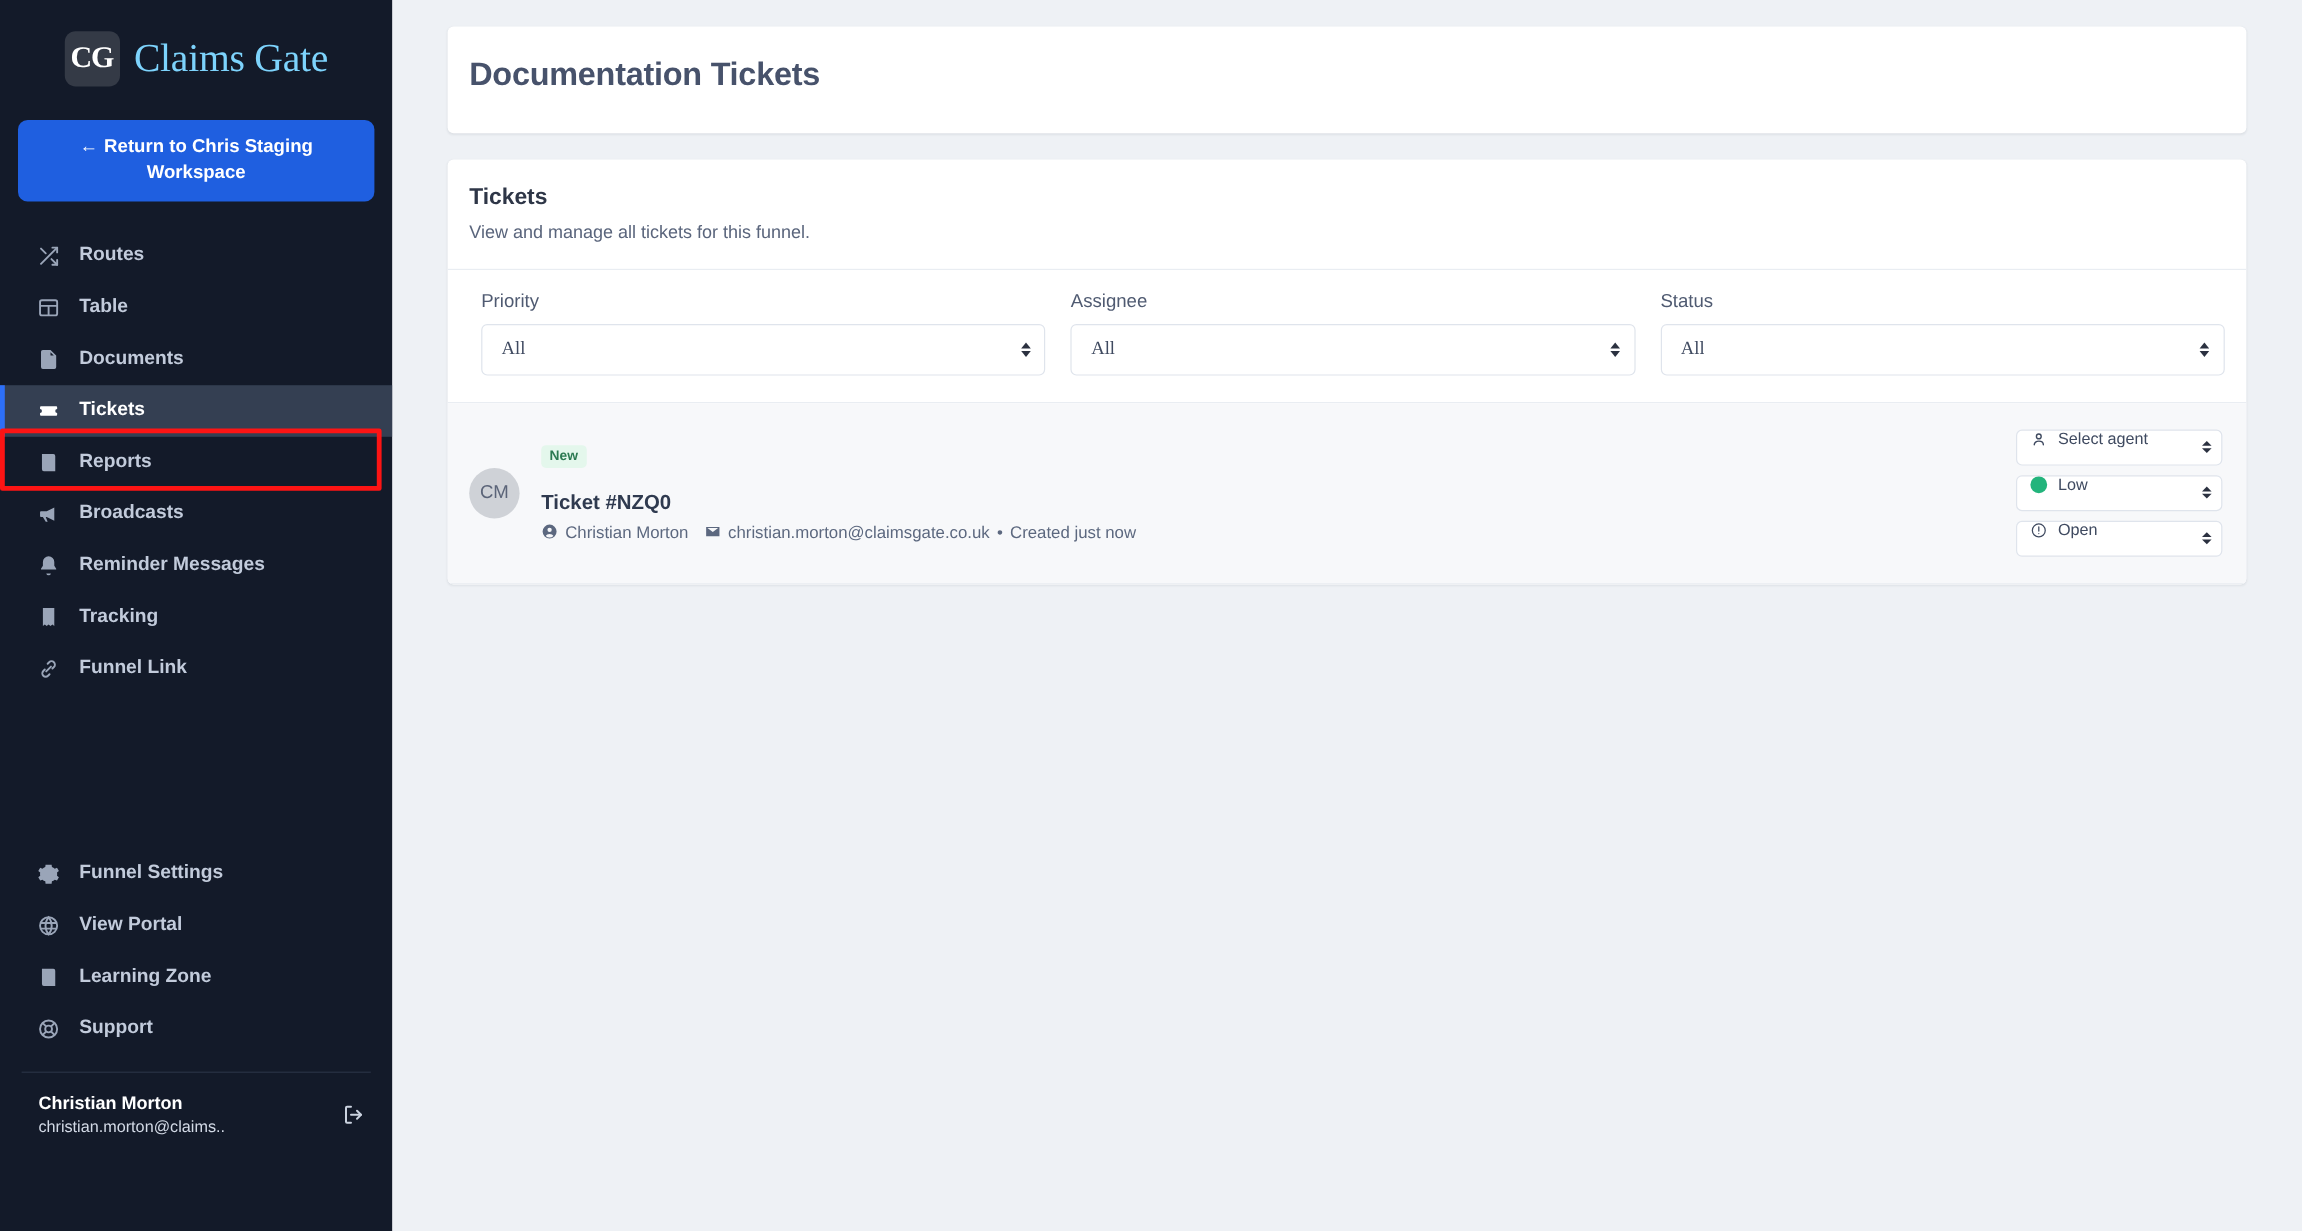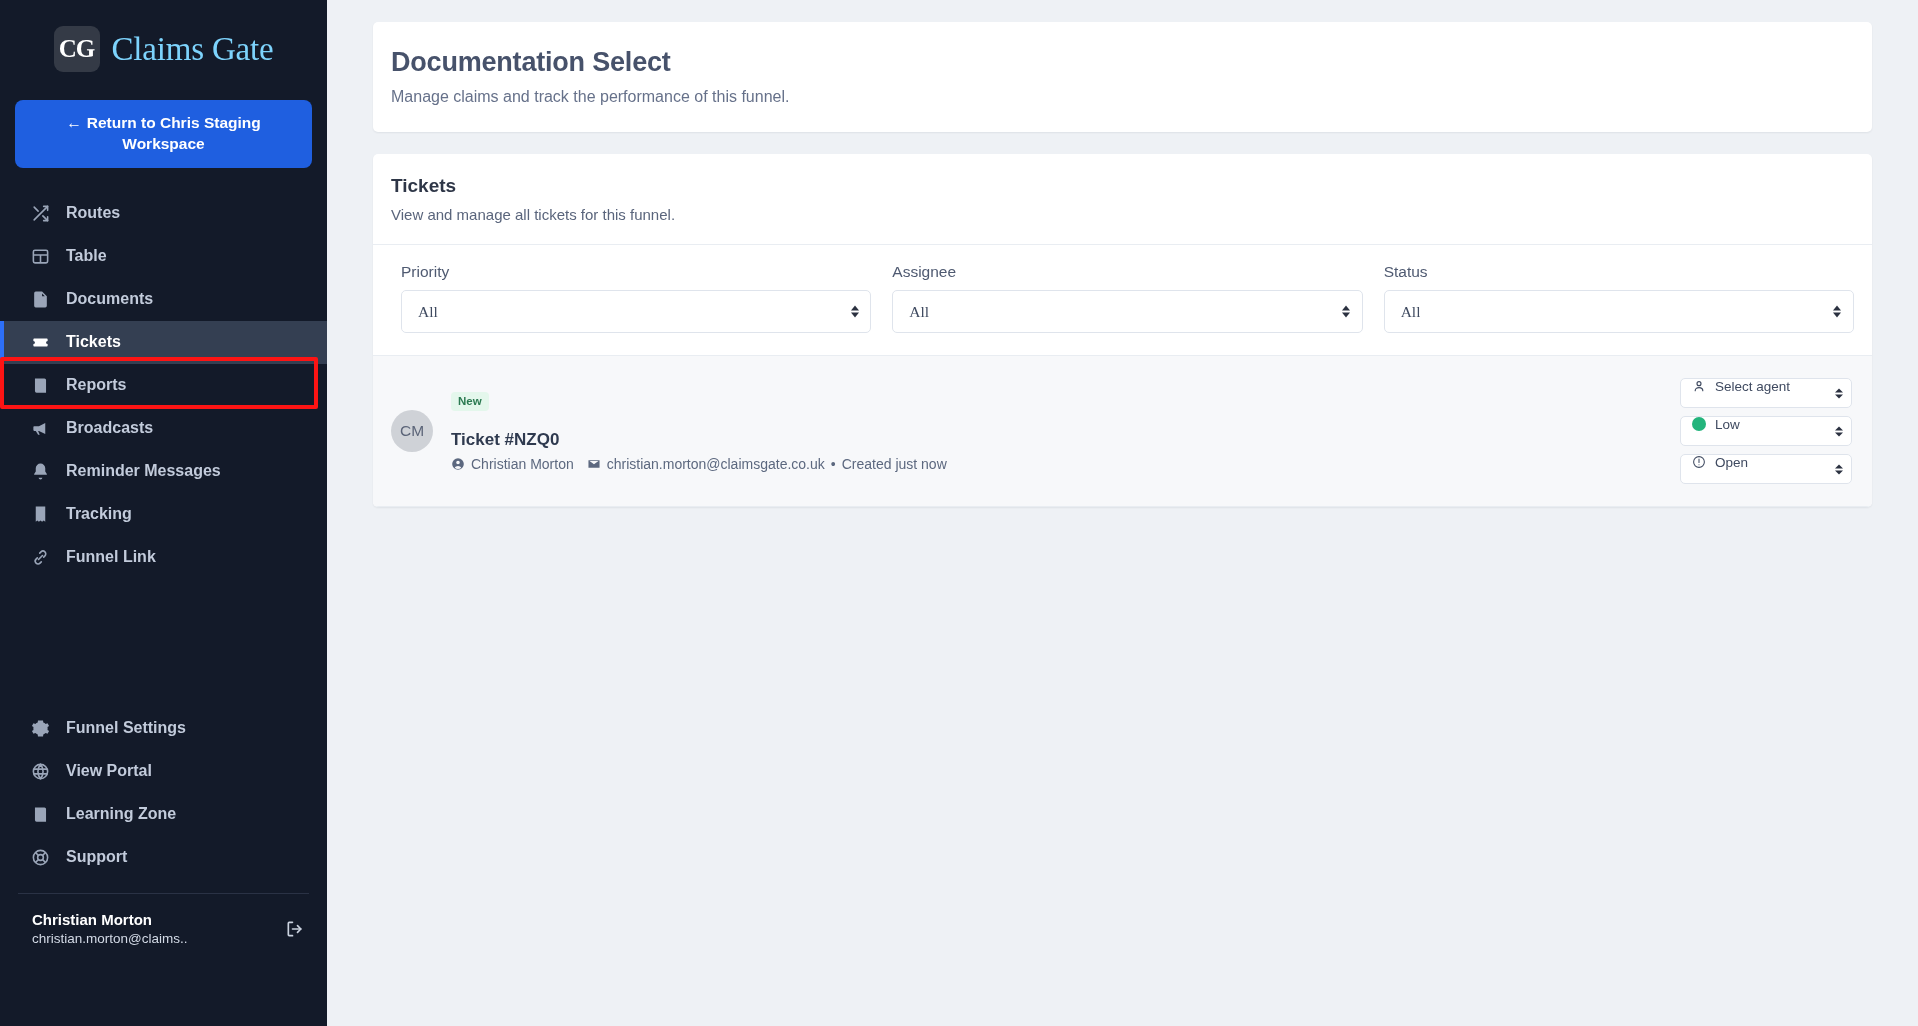--- a/index.html
+++ b/index.html
@@ -507,22 +507,21 @@
           </svg>
       </span>
     </div>
 
     <div class="anno-nav"></div>
   </aside>
 
   <main class="main">
 
     <section class="card page-header">
-      <h1 class="page-title">Documentation Select</h1>
-      <p class="page-sub">Manage claims and track the performance of this funnel.</p>
+      <h1 class="page-title">Documentation Tickets</h1>
     </section>
 
     <section class="card tickets-card">
 
       <div class="tickets-head">
         <h2 class="tickets-title">Tickets</h2>
         <p class="tickets-sub">View and manage all tickets for this funnel.</p>
       </div>
 
       <div class="filters">

